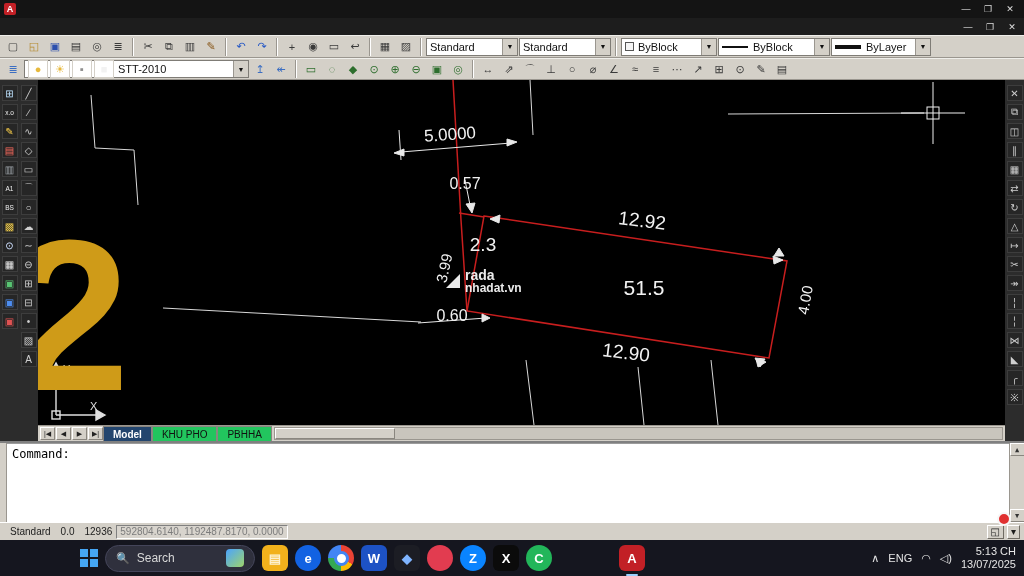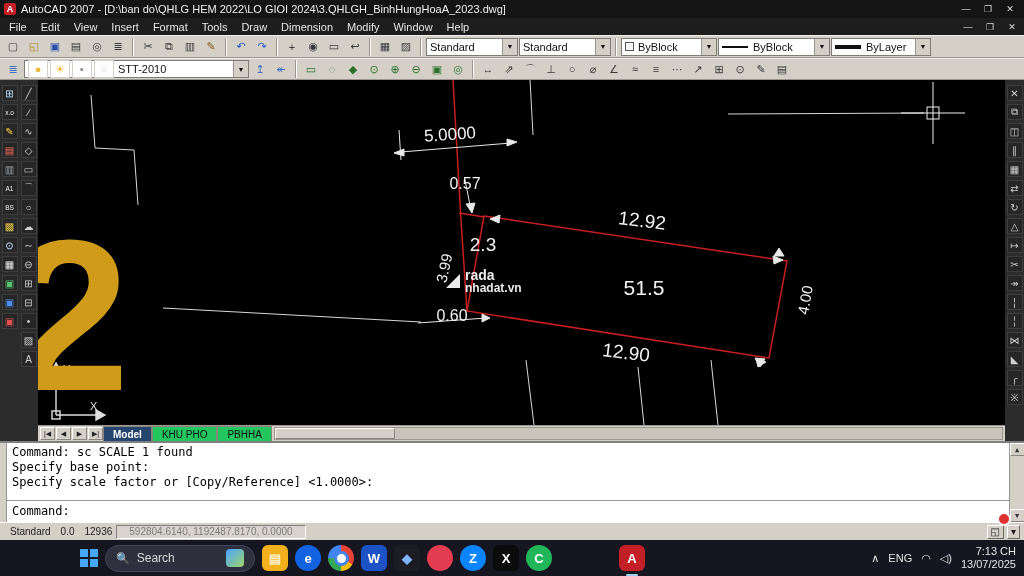--- a/index.html
+++ b/index.html
@@ -82,21 +82,21 @@
              flex-direction:column; align-items:center; justify-content:space-between; font-size:7px; color:#333; }
   .vbtn { width:15px; height:13px; display:flex; align-items:center; justify-content:center;
           border:1px solid #fff; border-right-color:#8a867f; border-bottom-color:#8a867f; }
 
   
   .statusbar { height:18px; background:#d4d0c8; border-top:1px solid #fff; display:flex;
                align-items:center; font-size:10px; color:#1c1c1c; padding:0 4px; gap:4px; }
   .st-left { white-space:nowrap; }
   .st-field { margin-left:6px; }
   .coords { border:1px solid; border-color:#808080 #fff #fff #808080; background:#d8d4cd;
-            color:#7c7c7c; padding:0 12px; height:14px; display:flex; align-items:center; }
+            color:#7c7c7c; padding:0 3px; height:14px; display:flex; align-items:center; }
   .sbtn { border:1px solid; border-color:#fff #6f6b63 #6f6b63 #fff; background:#d4d0c8;
           height:14px; padding:0 5px; display:flex; align-items:center; font-size:10px; }
   .sbtn.active { border-color:#6f6b63 #fff #fff #6f6b63; background:#eceae5; }
   .st-right { margin-left:auto; display:flex; gap:3px; align-items:center; }
   .st-right .sbtn { padding:0 3px; }
 
   
   .taskbar { height:36px; background:#15161f; display:flex; align-items:center; color:#eee;
              padding:0 8px 0 80px; gap:7px; }
   .winlogo { width:18px; height:18px; display:grid; grid-template-columns:8px 8px; grid-gap:2px; }
@@ -119,42 +119,28 @@
   .clock { text-align:right; font-size:11px; line-height:1.2; }
 
   .record-dot { position:absolute; left:997px; top:512px; width:14px; height:14px; border-radius:50%;
                 background:#e03131; border:2px solid #f7f7f7; z-index:9; }
 </style>
 </head>
 <body>
 
 <div class="titlebar">
   <div class="aclogo">A</div>
-  <span>AutoCAD 2007 - [D:\ban do\QHLG HEM 2022\LO GIOI 2024\3.QHLGH_BinhHungHoaA_2023.dwg]</span>
   <div class="win-ctrl">
     <span class="wbtn">—</span>
     <span class="wbtn">❐</span>
     <span class="wbtn">✕</span>
   </div>
 </div>
 
 <div class="menubar">
-  <div style="display:flex">
-      <div class="menu-item">File</div>
-      <div class="menu-item">Edit</div>
-      <div class="menu-item">View</div>
-      <div class="menu-item">Insert</div>
-      <div class="menu-item">Format</div>
-      <div class="menu-item">Tools</div>
-      <div class="menu-item">Draw</div>
-      <div class="menu-item">Dimension</div>
-      <div class="menu-item">Modify</div>
-      <div class="menu-item">Window</div>
-      <div class="menu-item">Help</div>
-    </div>
   <div class="win-ctrl">
     <span class="wbtn">—</span>
     <span class="wbtn">❐</span>
     <span class="wbtn">✕</span>
   </div>
 </div>
 
 <div class="toolbar row1">
   <div style="display:flex;align-items:center;gap:1px">
       <div class="tbtn">▢</div>
@@ -401,25 +387,20 @@
       <div class="tbtn">⋈</div>
       <div class="tbtn">◣</div>
       <div class="tbtn">╭</div>
       <div class="tbtn">※</div>
     </div>
 </div>
 
 <div class="cmd">
   <div class="cmd-grab"></div>
   <div class="cmd-main">
-    <div class="cmd-history">
-      <div>Command: sc SCALE 1 found</div>
-      <div>Specify base point:</div>
-      <div>Specify scale factor or [Copy/Reference] &lt;1.0000&gt;:</div>
-    </div>
     <div class="cmd-divider"></div>
     <div class="cmd-prompt">Command:</div>
   </div>
   <div class="vscroll">
     <div class="vbtn">▲</div>
     <div class="vbtn">▼</div>
   </div>
 </div>
 
 <div class="statusbar">
@@ -458,19 +439,19 @@
       <div class="appicon acad-gap active" style="background: rgb(194, 32, 38);">A</div>
     </div>
   <div class="tray">
     <div style="display:flex;gap:9px">
         <div class="tray-item">∧</div>
         <div class="tray-item">ENG</div>
         <div class="tray-item">◠</div>
         <div class="tray-item">◁)</div>
       </div>
     <div class="clock">
-      <div>7:13 CH</div>
+      <div>5:13 CH</div>
       <div>13/07/2025</div>
     </div>
   </div>
 </div>
 
 <div class="record-dot"></div>
 
 </body></html>

